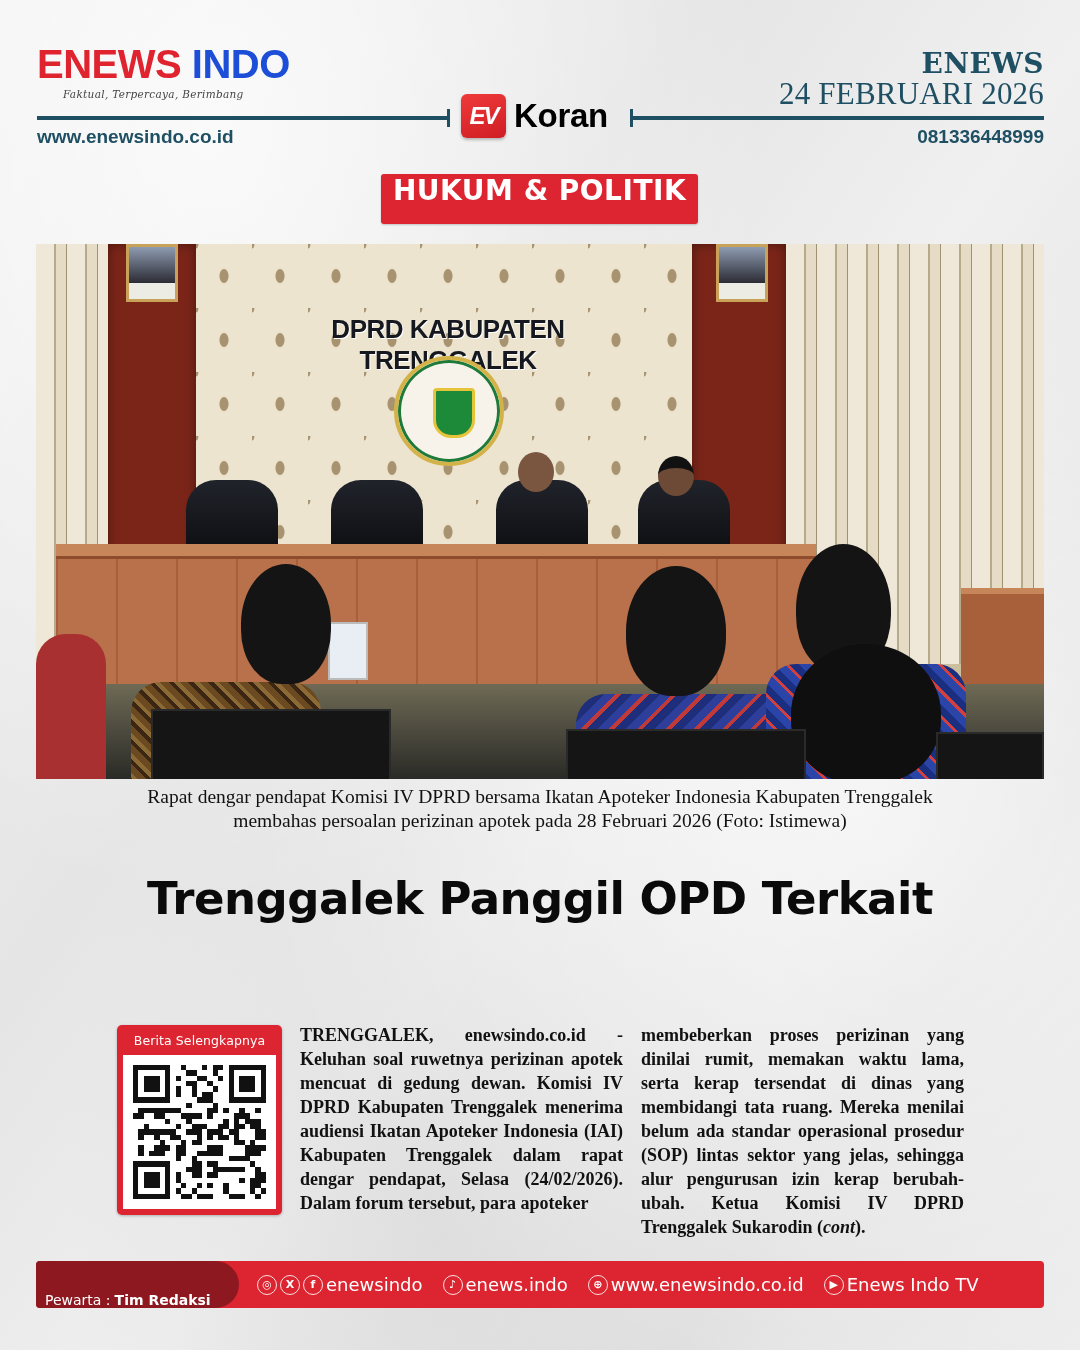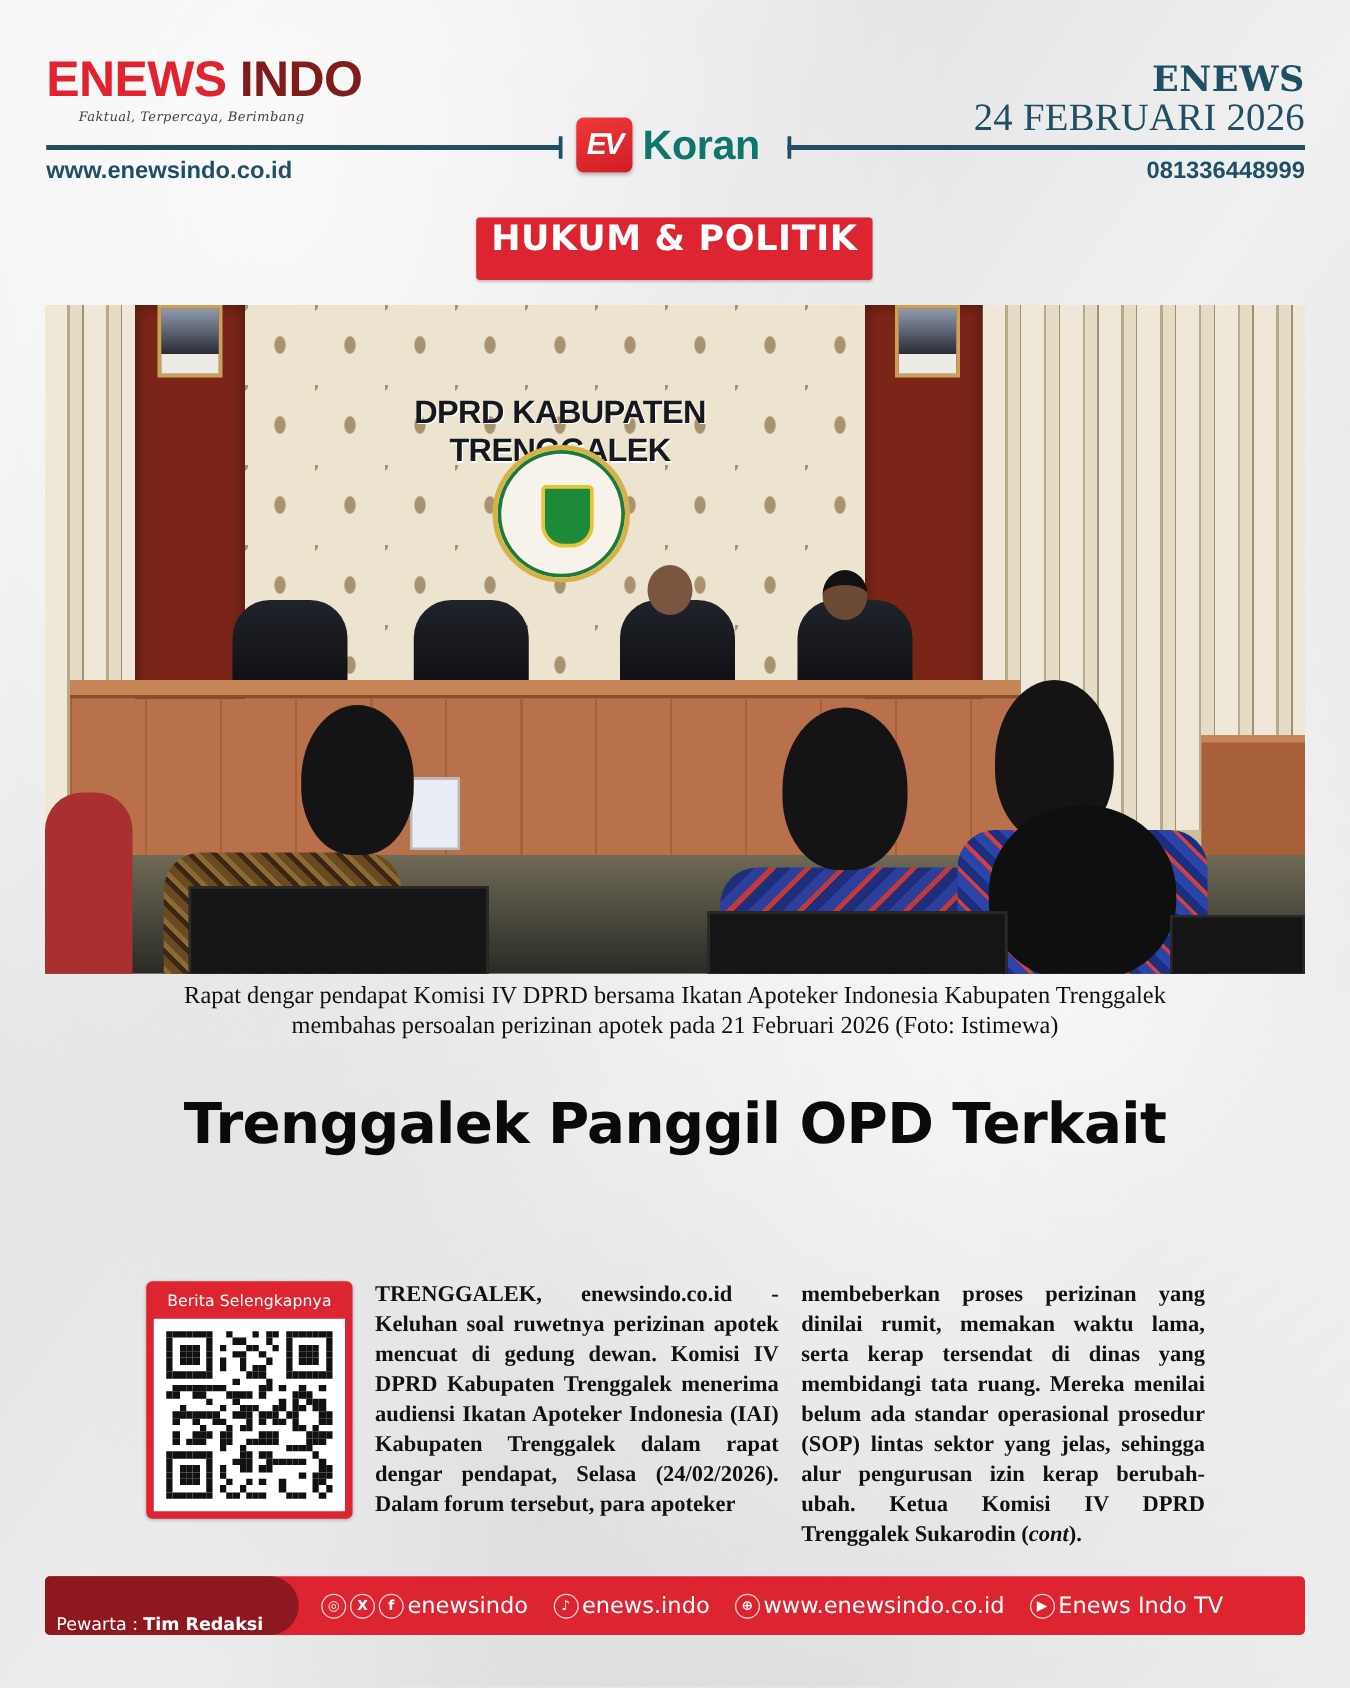--- a/index.html
+++ b/index.html
@@ -20,21 +20,21 @@
   
   .brand {
     position: absolute; left: 37px; top: 44px;
   }
   .brand-name {
     font-family: "Liberation Sans", sans-serif;
     font-weight: 700; font-size: 40px; letter-spacing: -0.5px; line-height: 1;
     white-space: nowrap;
   }
   .brand-name .red { color: #e0242f; }
-  .brand-name .blue { color: #7f1d1d; }
+  .brand-name .blue { color: #1d4ed8; }
   .brand-tagline {
     margin-top: 4px; margin-left: 26px;
     font-family: "DejaVu Serif", serif; font-style: italic;
     font-size: 10.5px; color: #444; letter-spacing: 0.3px;
   }
 
   .hline {
     position: absolute; top: 116px; height: 4px; background: #1f4f63;
   }
   .hline.left { left: 37px; width: 412px; }
@@ -50,21 +50,21 @@
   .ev-badge {
     width: 45px; height: 44px; border-radius: 6px;
     background: linear-gradient(160deg, #ef3a3a, #cf1d24);
     box-shadow: 0 2px 3px rgba(0,0,0,0.25);
     display: flex; align-items: center; justify-content: center;
     color: #fff; font-family: "Liberation Sans", sans-serif;
     font-weight: 700; font-style: italic; font-size: 24px; letter-spacing: -2px;
   }
   .koran-label {
     font-family: "Liberation Sans", sans-serif; font-weight: 700;
-    font-size: 33px; color: #0f766e; letter-spacing: -0.3px;
+    font-size: 33px; color: #000000; letter-spacing: -0.3px;
   }
 
   .date-day {
     position: absolute; right: 36px; top: 47px;
     font-family: "DejaVu Serif", serif; font-weight: 700;
     font-size: 28px; color: #1f4f63; letter-spacing: 0.5px;
   }
   .date-full {
     position: absolute; right: 36px; top: 76px;
     font-family: "Liberation Serif", serif;
@@ -301,21 +301,21 @@
   <div class="ph-head" style="left:760px;top:300px;width:95px;height:130px"></div>
   <div class="ph-head" style="left:755px;top:400px;width:150px;height:140px;background:#0f0f0f"></div>
   <div class="ph-batik" style="left:0;top:390px;width:70px;height:150px;background:#a83030"></div>
   <div class="ph-monitor" style="left:115px;top:465px;width:240px;height:80px"></div>
   <div class="ph-monitor" style="left:530px;top:485px;width:240px;height:60px"></div>
   <div class="ph-monitor" style="left:900px;top:488px;width:108px;height:60px"></div>
 </div>
 
 <div class="caption">
   <div>Rapat dengar pendapat Komisi IV DPRD bersama Ikatan Apoteker Indonesia Kabupaten Trenggalek</div>
-  <div>membahas persoalan perizinan apotek pada 21 Februari 2026 (Foto: Istimewa)</div>
+  <div>membahas persoalan perizinan apotek pada 28 Februari 2026 (Foto: Istimewa)</div>
 </div>
 
 <h1 class="headline">
   <div>Trenggalek Panggil OPD Terkait</div>
 </h1>
 
 <div class="qr-card">
   <div class="qr-title">Berita Selengkapnya</div>
   <div class="qr-box">
     <div class="qr-grid" id="qr-grid">

